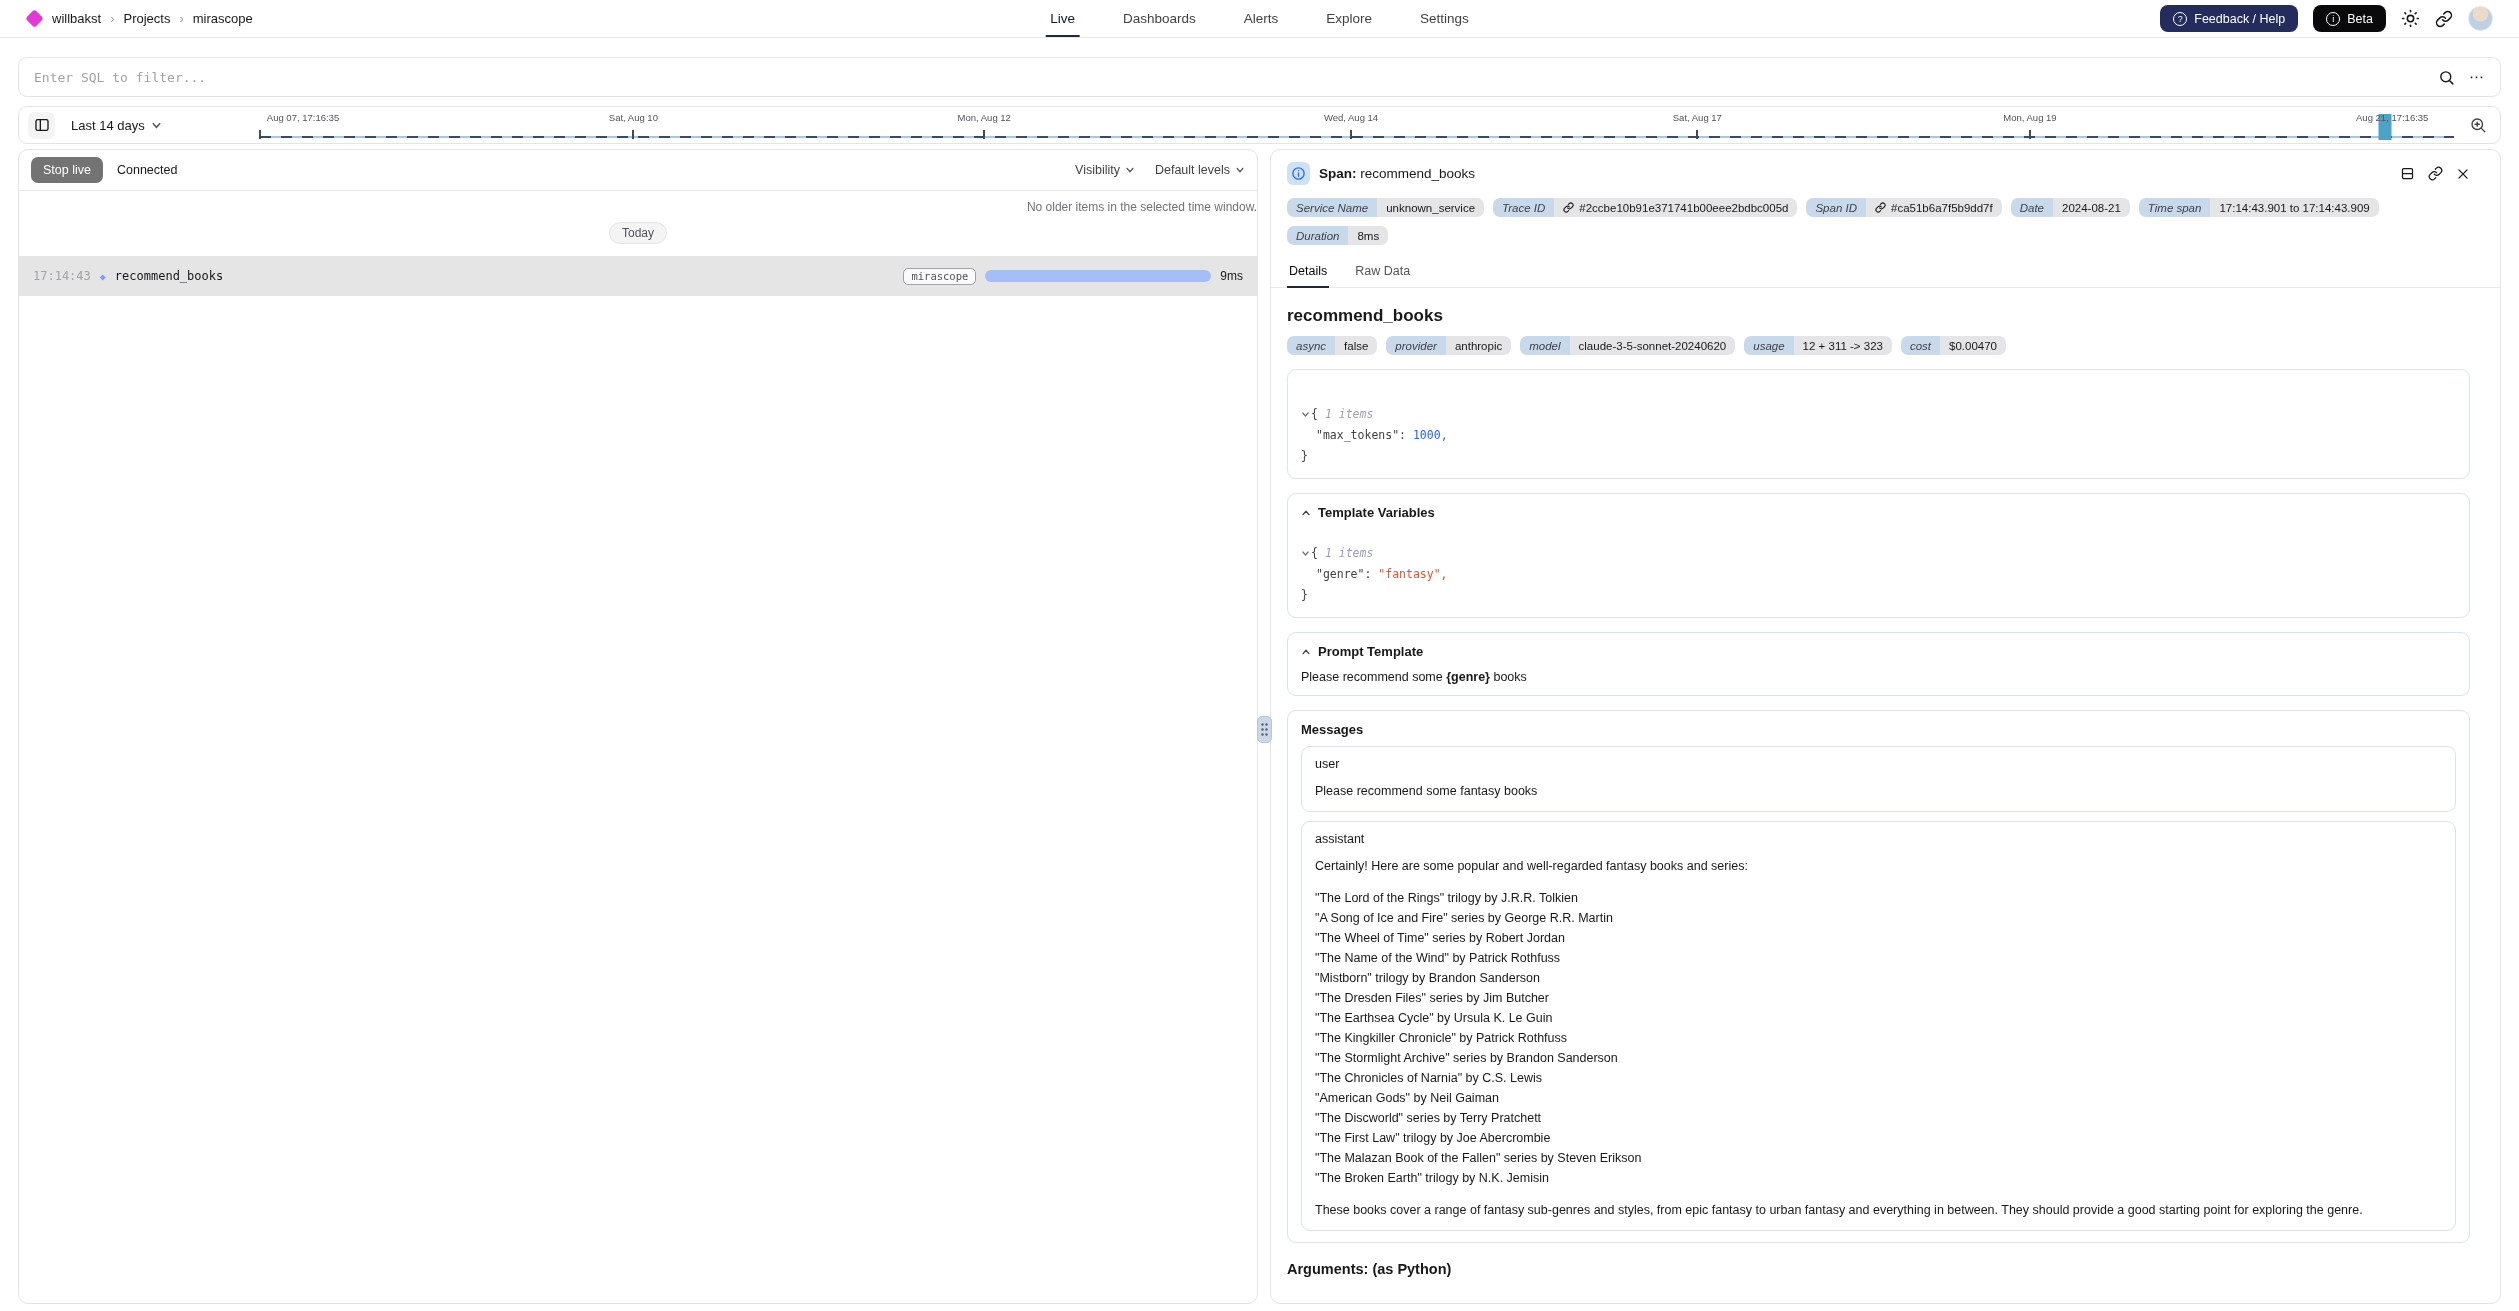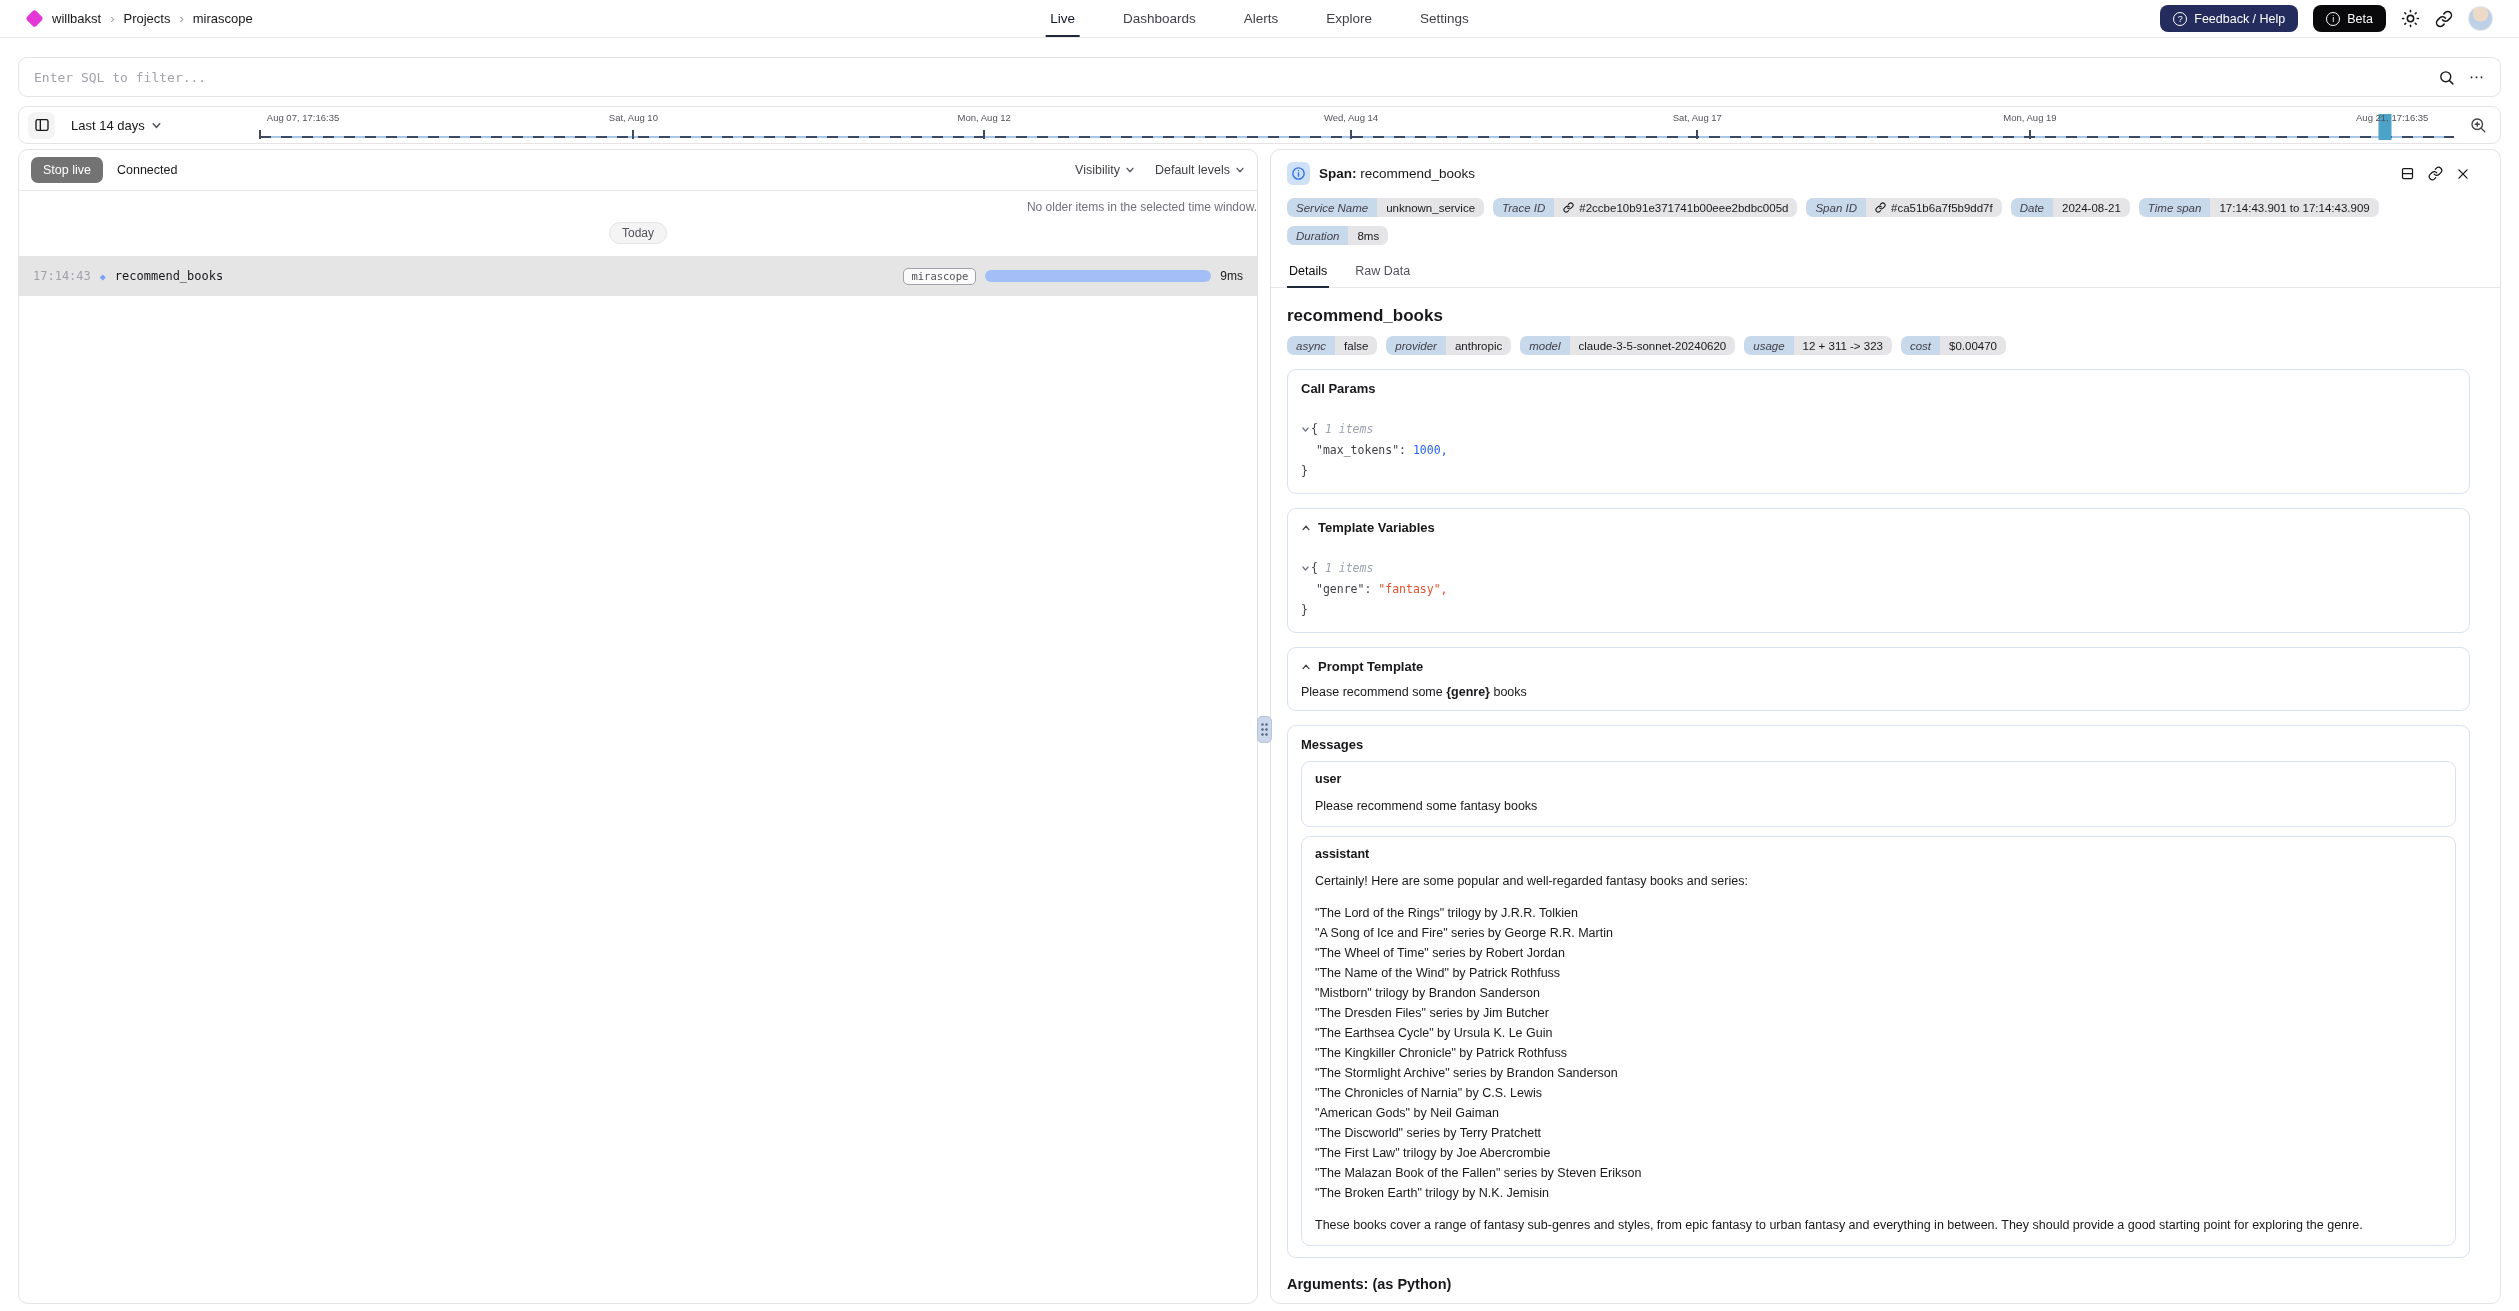--- a/index.html
+++ b/index.html
@@ -105,21 +105,21 @@
   .card-title { font-size:13px; font-weight:bold; display:flex; align-items:center; gap:7px; }
   .code { font-family:"DejaVu Sans Mono",monospace; font-size:11.5px; color:#3f3f46; line-height:21px; margin-top:23px; }
   .code .items { color:#9ca3af; font-style:italic; }
   .code .num { color:#2563eb; }
   .code .str { color:#e2532f; }
   .code .indent { padding-left:15px; }
   .chev-inline { display:inline-block; vertical-align:-1px; margin-right:1px; }
   .prompt-text { font-size:12.5px; margin-top:11px; }
   .prompt-text b { font-weight:bold; }
   .msg-card { border:1px solid #d9e2ef; border-radius:9px; padding:10px 13px; margin-top:9px; }
-  .role { font-weight:bold; font-size:12.5px; }
+  .role { font-weight:normal; font-size:12.5px; }
   .msg-text { font-size:12.5px; line-height:20px; margin-top:10px; }
   .book { font-size:12.5px; line-height:20px; }
   .book-list { margin-top:12px; }
   .outro { margin-top:12px; }
   .args-title { font-size:14.5px; font-weight:bold; margin-top:18px; }
 </style>
 </head>
 <body>
 
 <header class="topnav">
@@ -370,21 +370,20 @@
         <span class="chip-label">usage</span>
         <span class="chip-value">12 + 311 -&gt; 323</span>
       </span>
       <span class="chip">
         <span class="chip-label">cost</span>
         <span class="chip-value">$0.00470</span>
       </span>
     </div>
 
     <div class="card">
-      <div class="card-title">Call Params</div>
       <div class="code">
         <div>
           <span class="chev-inline"><svg width="9" height="9" viewBox="0 0 12 12" fill="none" stroke="#6b7280" stroke-width="1.6" stroke-linecap="round">
                 <polyline points="2.5,4 6,8 9.5,4"></polyline>
               </svg></span><span>{</span>
           <span class="items">1 items</span>
         </div>
         <div class="indent"><span class="k">"max_tokens": </span><span class="num">1000,</span></div>
         <div><span>}</span></div>
       </div>

